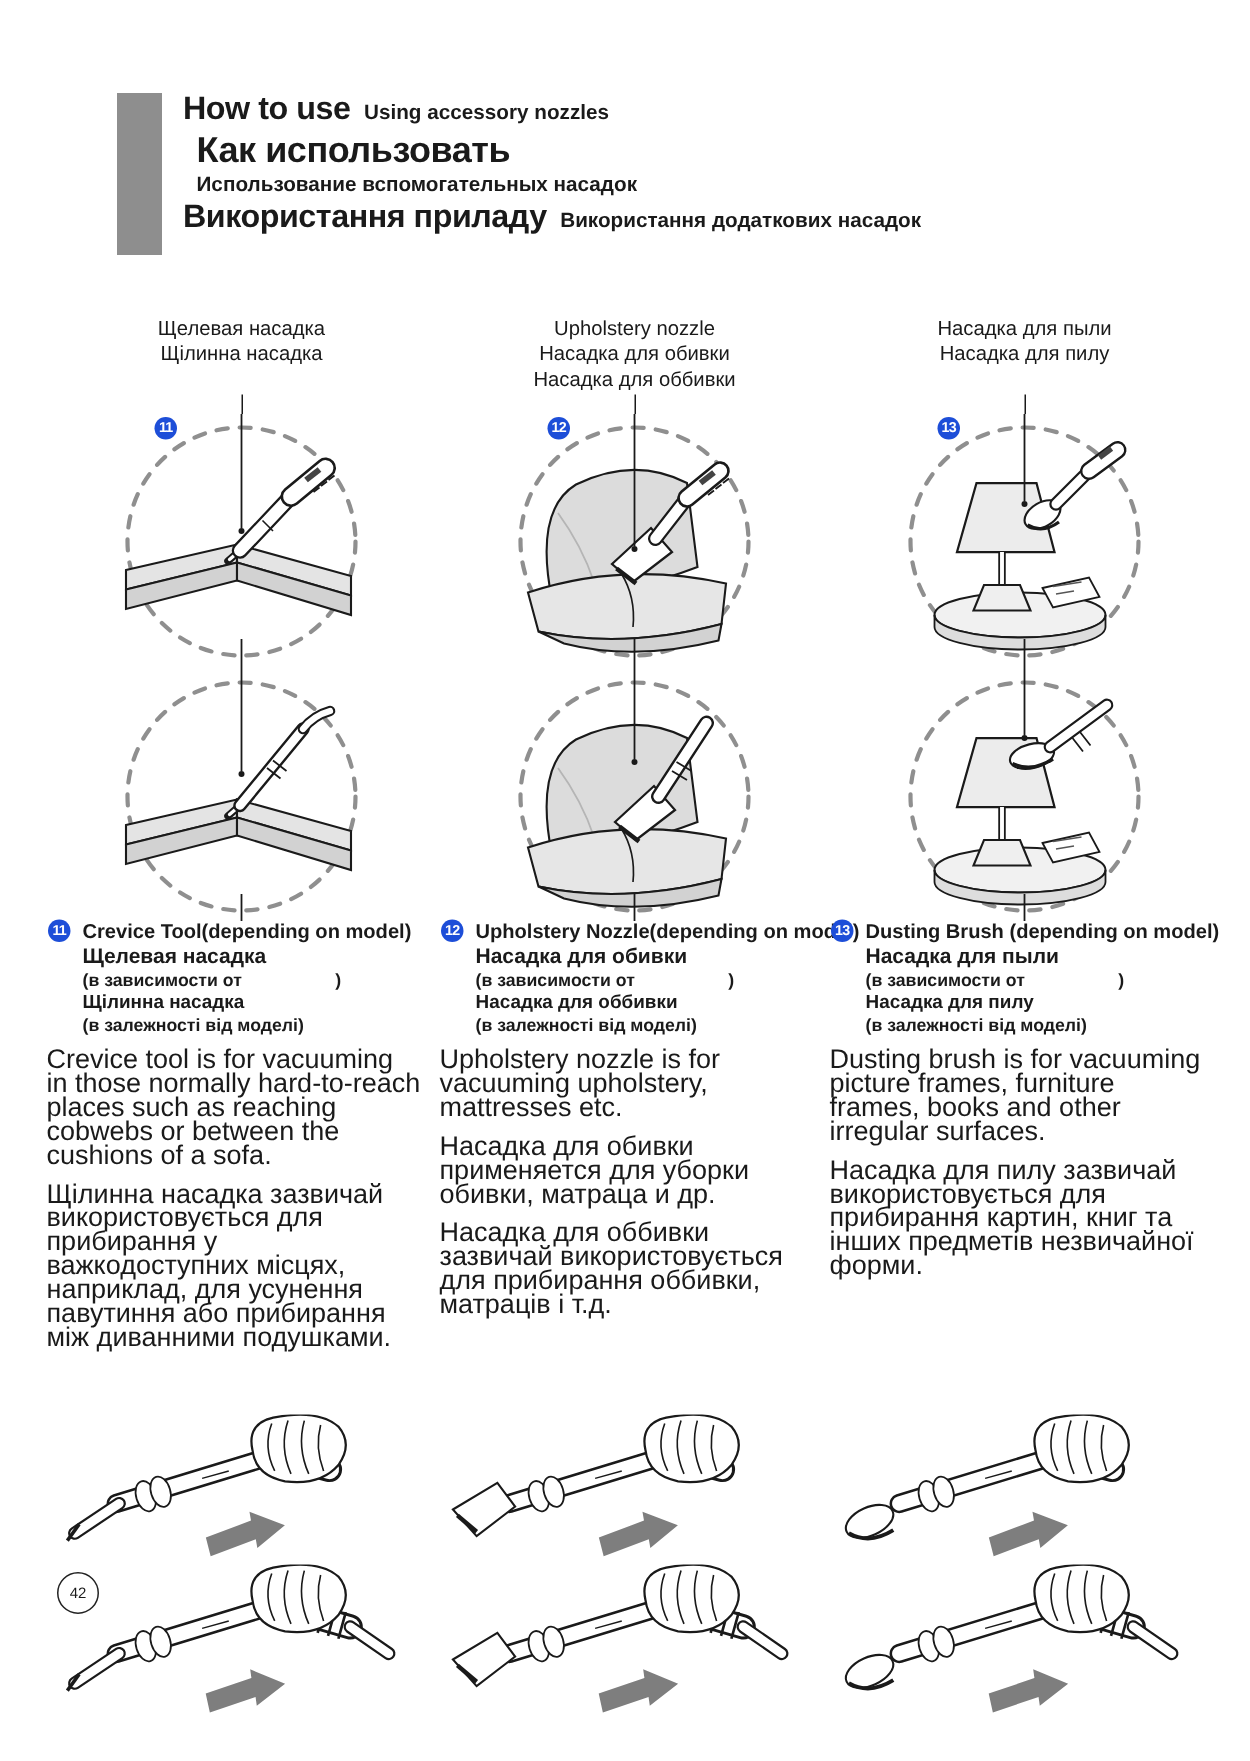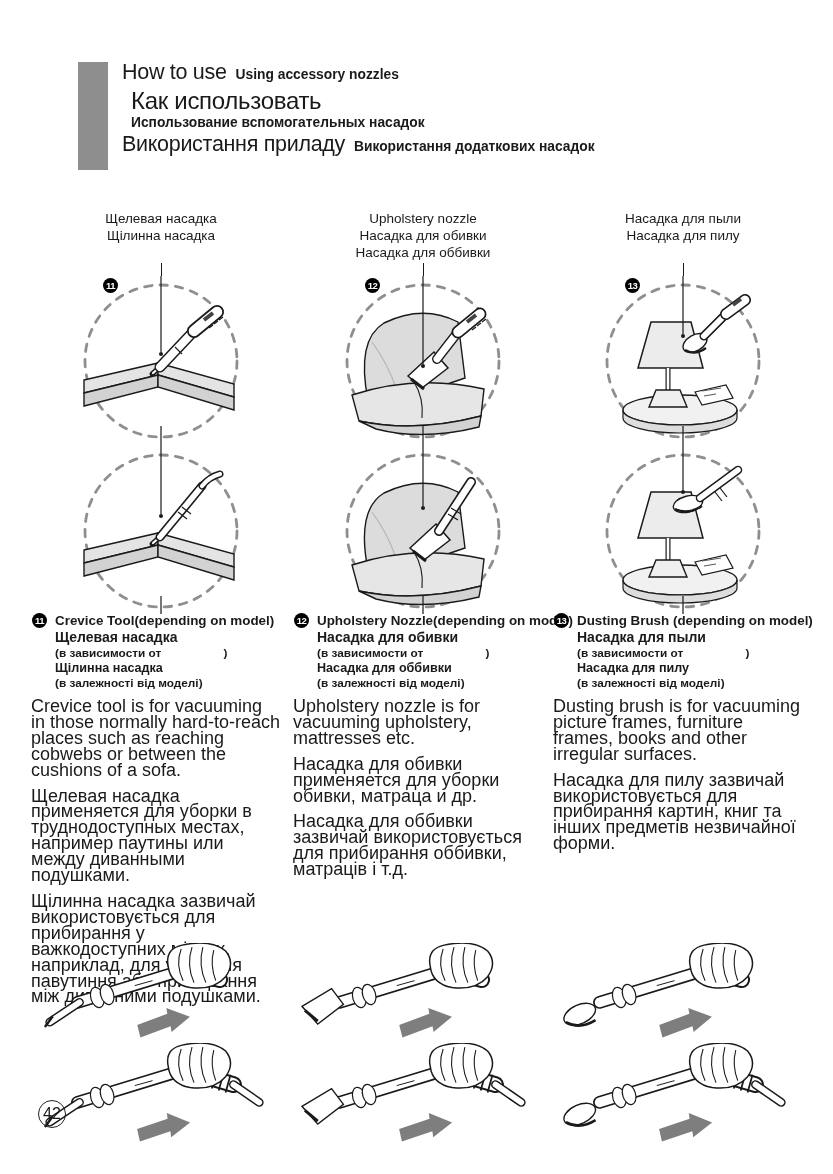--- a/index.html
+++ b/index.html
@@ -11,21 +11,21 @@
     color:#1a1a1a;
     overflow:hidden;
   }
   
   #header-bar{
     position:absolute;left:78px;top:62px;width:30px;height:108px;
     background:#8e8e8e;
   }
   #header-text{position:absolute;left:122px;top:60px;}
   .hrow{display:flex;align-items:baseline;white-space:nowrap;}
-  .hrow .htitle{font-weight:normal;letter-spacing:-0.3px;}
+  .hrow .htitle{font-weight:bold;letter-spacing:-0.3px;}
   .hrow .hsub{font-weight:bold;font-size:13.8px;margin-left:9px;}
   .hrow-en .htitle{font-size:21.5px;}
   .hrow-ru .htitle{font-size:24px;}
   .hrow-uk .htitle{font-size:21.5px;}
   .hrow-en{margin-bottom:2px;}
   .hrow-ru{margin-bottom:2px;flex-direction:column;}
   
   .column{position:absolute;top:210px;height:930px;}
   #col-1{left:30px;width:262px;}
   #col-2{left:292px;width:262px;}
@@ -33,21 +33,21 @@
   .col-labels{position:absolute;top:0;left:0;width:100%;text-align:center;}
   .col-label{font-size:13.5px;line-height:17px;}
   .lead-line{position:absolute;top:53px;left:calc(50% - 0.5px);width:1.2px;height:13px;background:#1a1a1a;}
   .circle-wrap{position:absolute;left:calc(50% - 85px);width:170px;height:170px;}
   .cw1{top:66px;}
   .cw2{top:236px;}
   .circle-wrap svg{display:block;width:170px;height:170px;}
   .badge{
     display:inline-flex;align-items:center;justify-content:center;
     width:15px;height:15px;border-radius:50%;
-    background:#000000;color:#ffffff;
+    background:#1d4ed8;color:#ffffff;
     font-size:9.5px;font-weight:bold;line-height:1;
     letter-spacing:-0.5px;
   }
   .fig-badge{position:absolute;top:68px;left:calc(50% - 58px);}
   
   .text-section{position:absolute;top:402px;left:0;width:100%;}
   .sec-head{position:relative;margin-bottom:9px;}
   .sec-head .badge{position:absolute;left:2px;top:1px;}
   .sec-titles{margin-left:25px;}
   .t-en{font-size:13.4px;font-weight:bold;white-space:nowrap;line-height:17px;}
@@ -57,24 +57,24 @@
   .text-section p{
     margin:0 0 10px 1px;font-size:18px;line-height:15.9px;
     width:250px;
   }
   
   .hands{position:absolute;top:733px;left:6px;}
   .hands svg{display:block;width:237px;height:99px;}
   .hands svg + svg{margin-top:1px;}
   
   #page-number{
-    position:absolute;left:38px;top:1100px;
+    position:absolute;left:38px;top:1048px;
     width:26px;height:26px;border:1.6px solid #222;border-radius:50%;
     display:flex;align-items:center;justify-content:center;
-    font-size:16px;
+    font-size:10px;
   }
 </style>
 </head>
 <body>
 
 <svg width="0" height="0" style="position:absolute" aria-hidden="true">
 <defs>
   <g id="dash-circle">
     <circle cx="85" cy="85" r="76" fill="none" stroke="#8f8f8f" stroke-width="2.8" stroke-dasharray="7.5 8" stroke-linecap="round"></circle>
   </g>
@@ -212,21 +212,20 @@
         <span class="badge">11</span>
         <div class="sec-titles">
           <div class="t-en">Crevice Tool(depending on model)</div>
           <div class="t-ru">Щелевая насадка</div>
           <div class="t-paren">(в зависимости от &nbsp;&nbsp;&nbsp;&nbsp;&nbsp;&nbsp;&nbsp;&nbsp;&nbsp;&nbsp;&nbsp;&nbsp;&nbsp;&nbsp;&nbsp;&nbsp;&nbsp; )</div>
           <div class="t-uk">Щілинна насадка</div>
           <div class="t-paren">(в залежності від моделі)</div>
         </div>
       </div>
       <p>Crevice tool is for vacuuming in those normally hard-to-reach places such as reaching cobwebs or between the cushions of a sofa.</p>
-      <p>Щелевая насадка применяется для уборки в труднодоступных местах, например паутины или между диванными подушками.</p>
       <p>Щілинна насадка зазвичай використовується для прибирання у важкодоступних місцях, наприклад, для усунення павутиння або прибирання між диванними подушками.</p>
     </div>
 
     <div class="hands">
       <svg viewBox="0 0 240 100">
         <use href="#wand"></use>
           <use href="#end-cap"></use>
           <use href="#hand"></use>
           <use href="#tip-crevice"></use>
         <g transform="translate(102,80) rotate(-10)">

